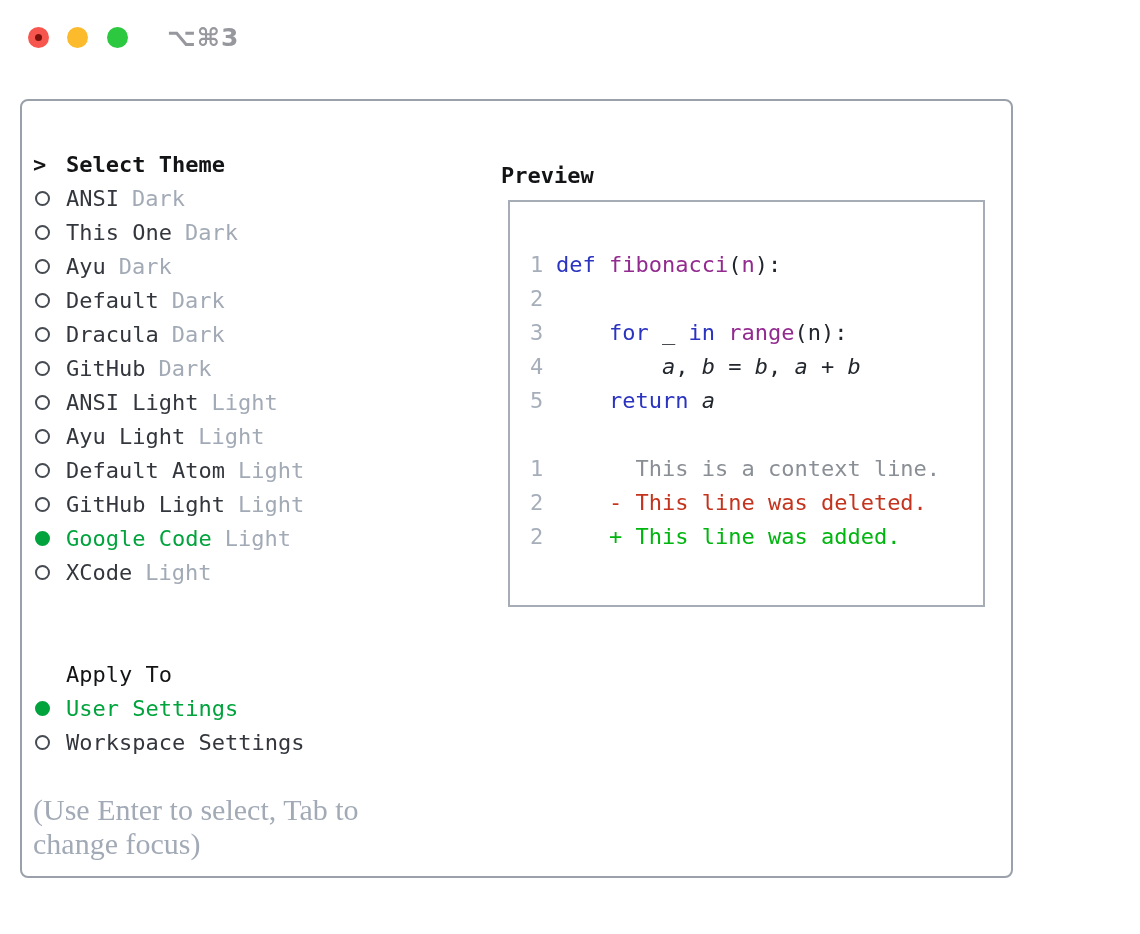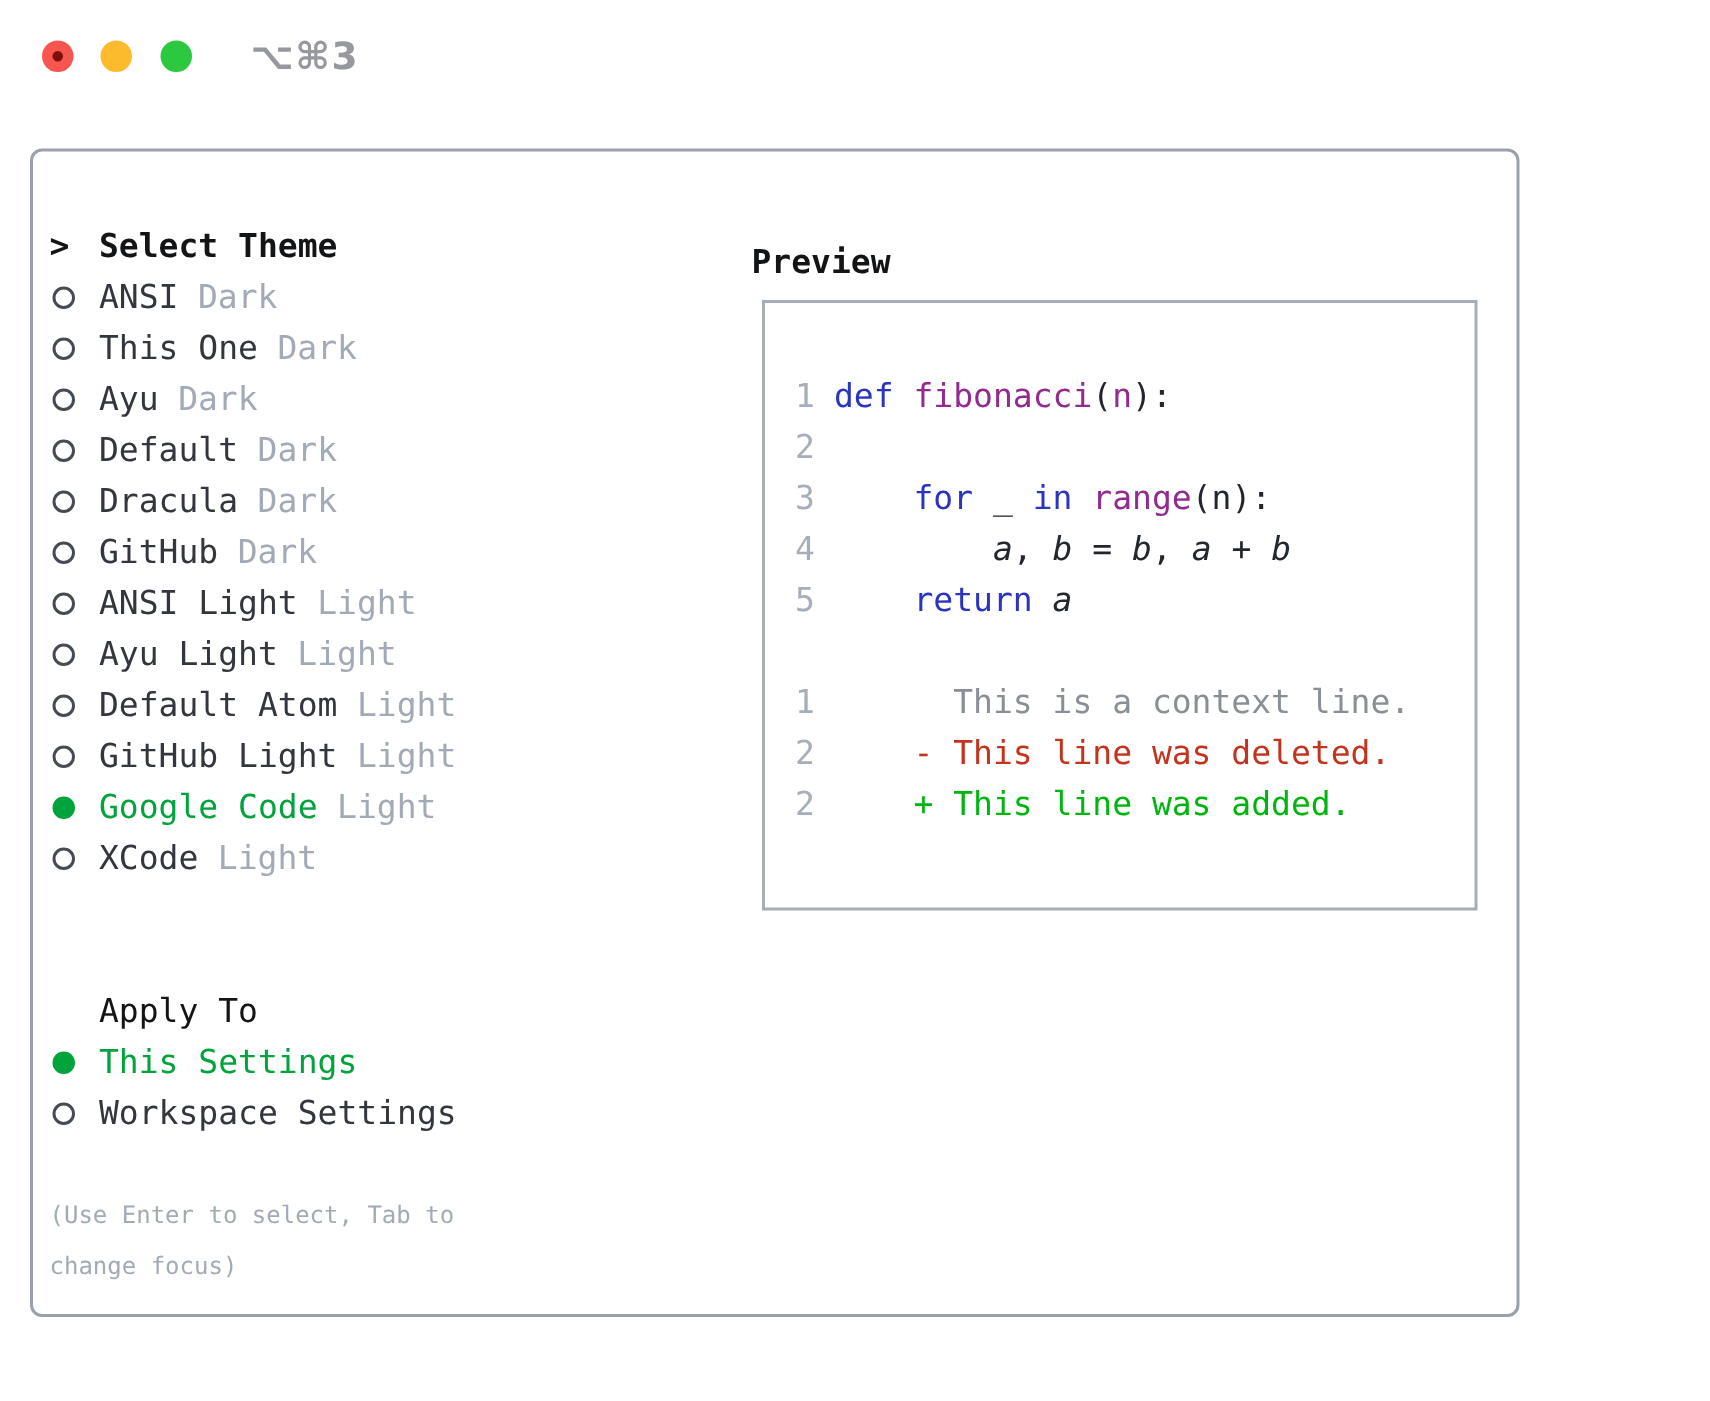--- a/index.html
+++ b/index.html
@@ -30,21 +30,21 @@
   .row .marker{width:33px;flex:none;display:flex;align-items:center;}
   .arrow{font-weight:bold;color:var(--heading,#131416);}
   .row.header .label{font-weight:bold;color:var(--heading,#131416);}
   .row.subheader .label{color:var(--heading,#131416);}
   .circle{width:15px;height:15px;border:2px solid #464b52;border-radius:50%;
     box-sizing:border-box;margin-left:2px;}
   .circle.fill{background:var(--accent-green,#00a33c);border-color:var(--accent-green,#00a33c);}
   .row.sel .label{color:var(--accent-green,#00a33c);}
   .tag{color:var(--dim,#a2aab6);margin-left:13px;}
   .spacer{height:34px;}
-  .help-line{font-size:16px;line-height:34px;color:var(--dim,#a2aab6);white-space:pre;}
+  .help-line{font-size:30px;line-height:34px;color:var(--dim,#a2aab6);white-space:pre;font-family:Liberation Serif, serif;}
 
   
   .preview-heading{position:absolute;left:479px;top:58px;height:34px;line-height:34px;
     font-size:22px;font-weight:bold;color:var(--heading,#131416);}
   .pbox{position:absolute;left:486px;top:99px;width:477px;height:407px;
     border:2px solid var(--preview-border,#a6adb6);box-sizing:border-box;
     padding:46px 0 0 20px;overflow:hidden;background:#fff;}
   .pline{display:flex;height:34px;font-size:22px;line-height:34px;}
   .gutter{width:13px;flex:none;text-align:right;color:var(--gutter,#a6aeba);}
   .pcontent{white-space:pre;margin-left:13px;}
@@ -166,21 +166,21 @@
         <div class="spacer"></div>
         <div class="spacer"></div>
         <div class="row subheader">
           <span class="marker"></span>
           <span class="label">Apply To</span>
         </div>
         <div class="row sel">
           <span class="marker">
             <span class="circle fill"></span>
           </span>
-          <span class="label">This Settings</span>
+          <span class="label">User Settings</span>
         </div>
         <div class="row">
           <span class="marker">
             <span class="circle"></span>
           </span>
           <span class="label">Workspace Settings</span>
         </div>
         <div class="spacer"></div>
         <div class="help-line">(Use Enter to select, Tab to</div>
         <div class="help-line">change focus)</div>

